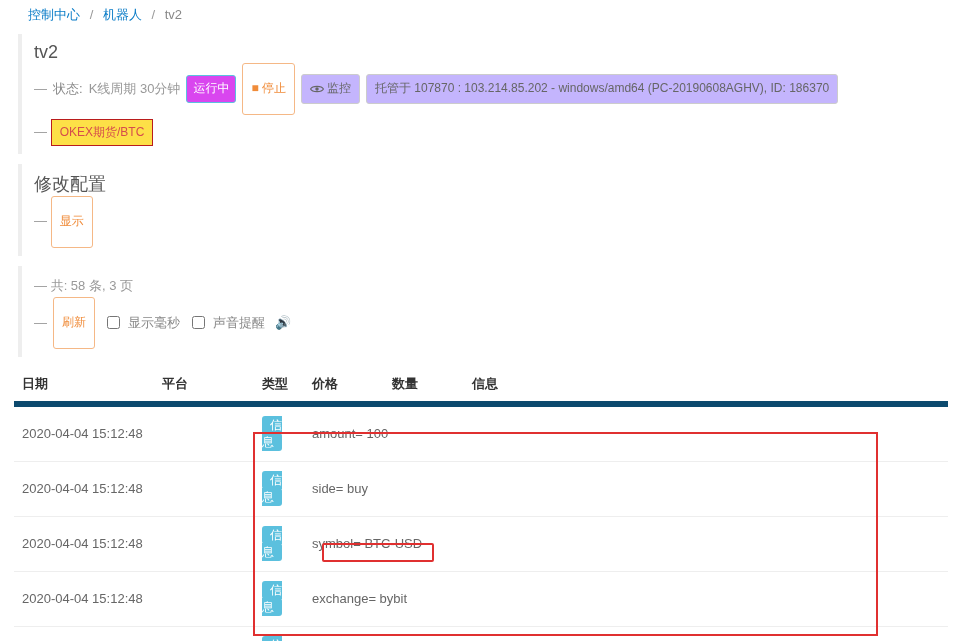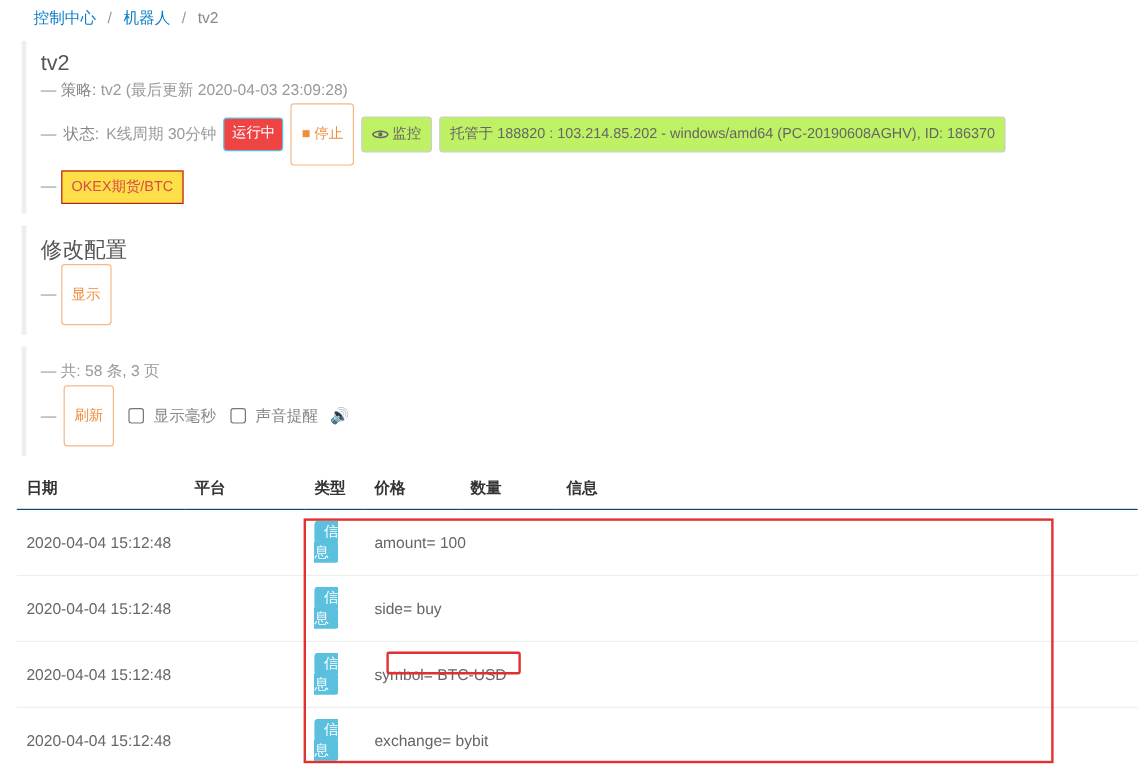--- a/index.html
+++ b/index.html
@@ -36,40 +36,40 @@
     .meta-line .label { color: #888; }
     .meta-line .dash { color: #999; }
 
     .tag {
       display: inline-block;
       font-size: 12px;
       padding: 2px 6px;
       border-radius: 3px;
       vertical-align: middle;
     }
-    .tag-blue { background: #ef4444; color: #fff; border: 1px solid #5bc0de; font-family: Liberation Mono, monospace; }
+    .tag-blue { background: #d946ef; color: #fff; border: 1px solid #5bc0de; }
     .btn {
       display: inline-block;
       font-size: 12px;
       padding: 14px 8px;
       border-radius: 3px;
       cursor: pointer;
       background: #fff;
       vertical-align: middle;
     }
     .btn-orange-o { color: #f08c3a; border: 1px solid #f5b886; }
     .btn-green-o { color: #3aa05a; border: 1px solid #86d0a3; }
     .btn-gray-box {
       display: inline-block;
       font-size: 12px;
       padding: 3px 8px;
       border: 1px solid #ccc;
       border-radius: 3px;
       color: #666;
-      background: #bef264;
+      background: #c4b5fd;
       vertical-align: middle;
     }
     .eye-icon {
       display: inline-block;
       width: 14px; height: 10px;
       vertical-align: middle;
       margin-right: 3px;
     }
     .btn-red-o {
       display: inline-block;
@@ -91,21 +91,21 @@
       width: calc(100% - 20px);
       margin: 8px 0 0 14px;
       border-collapse: collapse;
       font-size: 13px;
     }
     table.log thead th {
       text-align: left;
       font-weight: 700;
       color: #333;
       padding: 8px 8px;
-      border-bottom: 1px solid #0c4a6e;
+      border-bottom: 6px solid #0c4a6e;
     }
     table.log tbody td {
       padding: 10px 8px;
       border-bottom: 1px solid #eee;
       color: #666;
     }
     .type-pill {
       background: #5bc0de;
       color: #fff;
       border-radius: 3px;
@@ -131,40 +131,35 @@
   <a href="#">控制中心</a>
   <span class="sep">/</span>
   <a href="#">机器人</a>
   <span class="sep">/</span>
   <span class="cur">tv2</span>
 </div>
 
 <div class="panel">
   <div class="panel-title">tv2</div>
 
-  <div class="meta-line">
-    <span class="dash">—</span>
-    <span class="label">策略:</span>
-    <span>tv2  (最后更新 2020-04-03 23:09:28)</span>
-  </div>
 
 
   <div class="meta-line meta-batch">
     <span class="dash">—</span>
     <span class="label">状态:</span>
     <span>K线周期 30分钟</span>
     <span class="tag tag-blue">运行中</span>
     <span class="btn btn-orange-o">■ <span>停止</span></span>
     <span class="btn btn-gray-box">
       <svg class="eye-icon" viewBox="0 0 24 16">
             <path fill="none" stroke="#666" stroke-width="2" d="M1 8 C4 2 20 2 23 8 C20 14 4 14 1 8 Z"></path>
             <circle cx="12" cy="8" r="3" fill="#666"></circle>
           </svg><span>监控</span>
     </span>
-    <span class="btn-gray-box">托管于 188820 : 103.214.85.202 - windows/amd64 (PC-20190608AGHV), ID: 186370</span>
+    <span class="btn-gray-box">托管于 107870 : 103.214.85.202 - windows/amd64 (PC-20190608AGHV), ID: 186370</span>
   </div>
 
   <div class="meta-line">
     <span class="dash">—</span>
     <span class="btn-red-o tag-okex">OKEX期货/BTC</span>
   </div>
 </div>
 
 <div class="panel">
   <div class="panel-title">修改配置</div>

